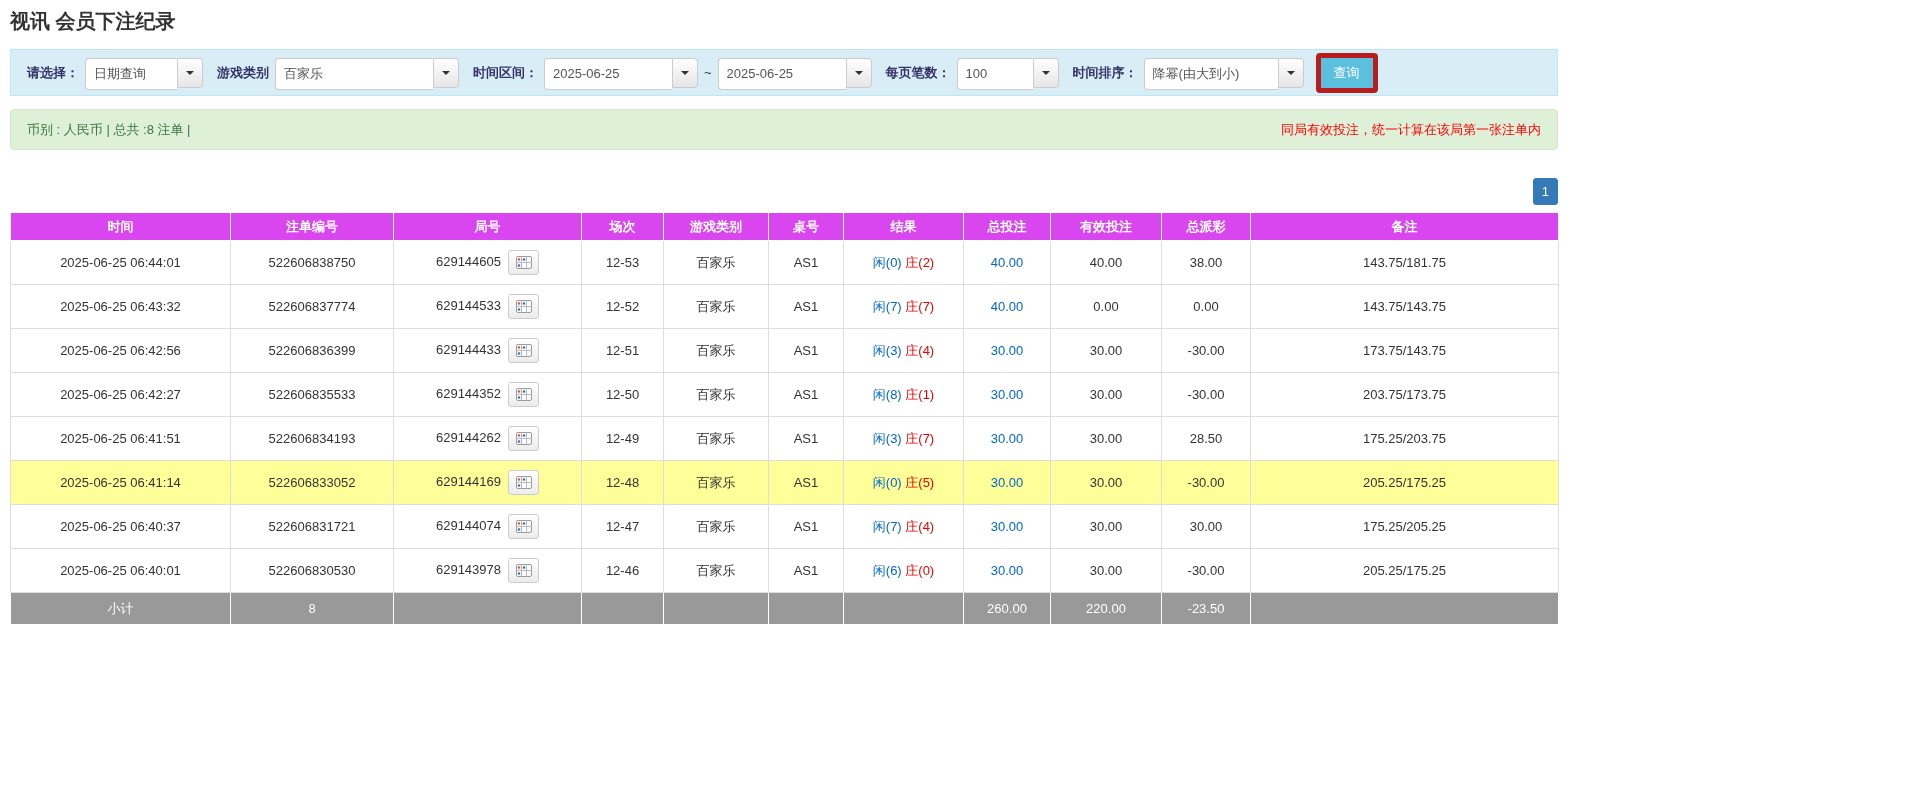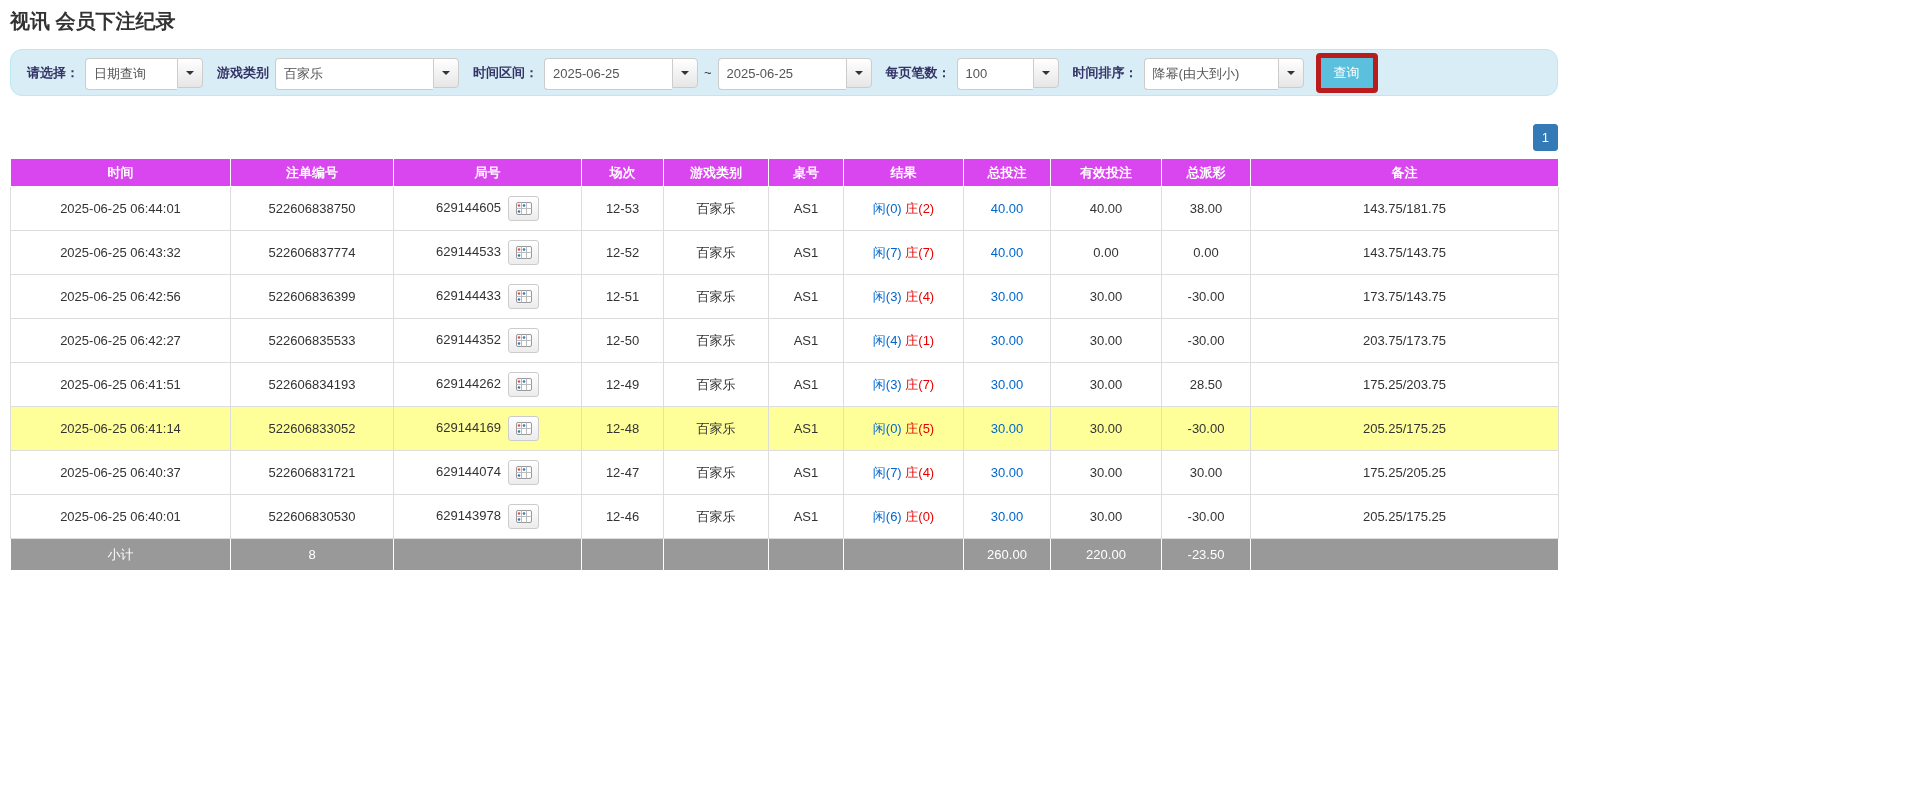--- a/index.html
+++ b/index.html
@@ -18,21 +18,21 @@
     font-size: 20px;
     font-weight: 600;
     color: #333;
     margin: 6px 0 14px 0;
   }
 
   
   .filter-bar {
     background: #d9edf7;
     border: 1px solid #bce8f1;
-    border-radius: 12px;
+    border-radius: 0;
     height: 47px;
     display: flex;
     align-items: center;
     padding: 0 16px;
   }
   .flabel {
     font-weight: bold;
     color: #333366;
     margin: 0 6px 0 14px;
     white-space: nowrap;
@@ -231,20 +231,24 @@
     <div class="igroup">
       <input class="ival w-sort" readonly="" value="降幂(由大到小)" style="">
       <button type="button" class="caret-btn">
           <span class="caret"></span>
         </button>
     </div>
 
     <button type="button" class="search-btn">查询</button>
   </div>
 
+  <div class="summary-bar">
+    <span class="summary-left">币别 : 人民币 | 总共 :8 注单 |</span>
+    <span class="summary-right">同局有效投注，统一计算在该局第一张注单内</span>
+  </div>
 
   <div class="pagination-row">
     <button type="button" class="page-btn">1</button>
   </div>
 
   <table class="records">
     <colgroup>
         <col style="width: 220px;">
         <col style="width: 163px;">
         <col style="width: 188px;">
@@ -352,21 +356,21 @@
     <line x1="10.5" y1="0.5" x2="10.5" y2="12.5" stroke="#bbb"></line>
     <line x1="0.5" y1="6.5" x2="15.5" y2="6.5" stroke="#bbb"></line>
     <circle cx="3" cy="3.5" r="1.3" fill="#d9534f"></circle>
     <circle cx="8" cy="3.5" r="1.3" fill="#337ab7"></circle>
     <circle cx="3" cy="9.5" r="1.3" fill="#337ab7"></circle>
   </svg>
 </button></td>
           <td>12-50</td>
           <td>百家乐</td>
           <td>AS1</td>
-          <td><span class="player">闲(4)</span> <span class="banker">庄(1)</span></td>
+          <td><span class="player">闲(8)</span> <span class="banker">庄(1)</span></td>
           <td><span class="blue-link">30.00</span></td>
           <td>30.00</td>
           <td class="red">-30.00</td>
           <td>203.75/173.75</td>
         </tr>
         <tr>
           <td>2025-06-25 06:41:51</td>
           <td>522606834193</td>
           <td><span>629144262</span><button type="button" class="roadmap-btn">
   <svg width="16" height="13" viewBox="0 0 16 13" aria-hidden="true">

